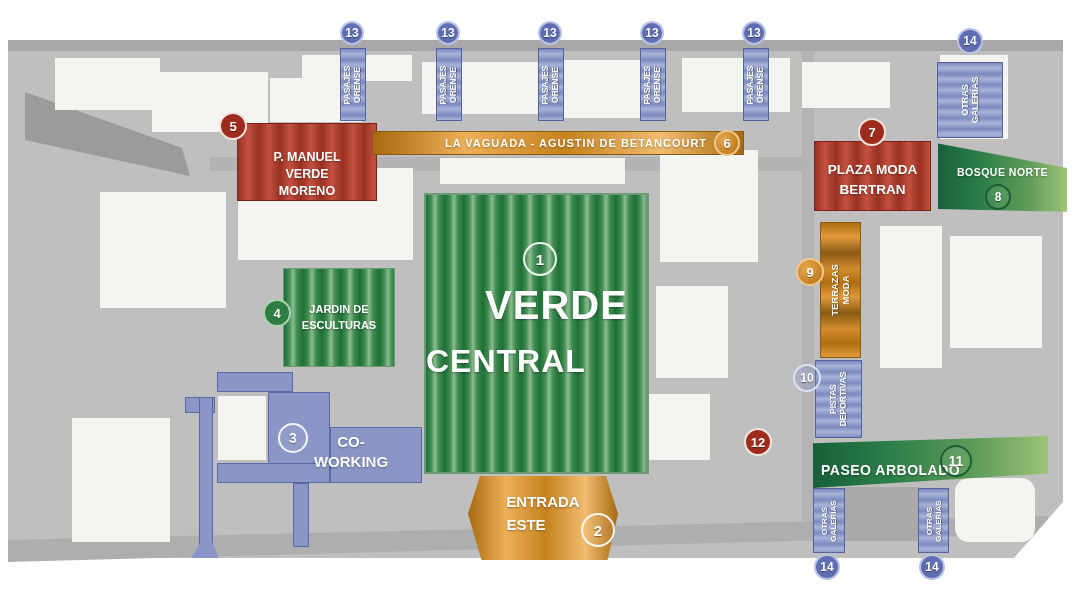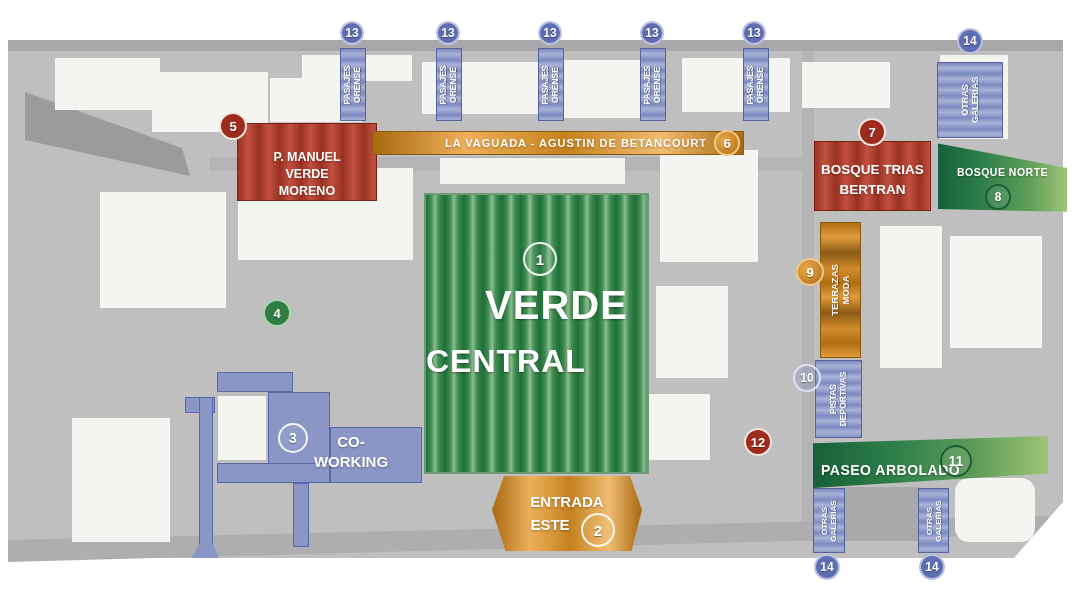--- a/index.html
+++ b/index.html
@@ -142,34 +142,40 @@
       <div>MORENO</div>
     </div>
   </div>
 
   <div class="zone orange-h" style="left:372px;top:131px;width:372px;height:24px;">
     <div class="lbl" style="font-size:11px;line-height:22px;text-align:center;letter-spacing:1px;padding-left:36px;">LA VAGUADA - AGUSTIN DE BETANCOURT</div>
   </div>
 
   <div class="zone red-fill center-col" style="left:814px;top:141px;width:117px;height:70px;">
     <div class="lbl" style="font-size:13.5px;line-height:1.5;padding-top:8px;">
-      <div>BOSQUE TRIAS</div>
+      <div>PLAZA MODA</div>
       <div>BERTRAN</div>
     </div>
   </div>
 
   <div class="zone green-banner" style="left:938px;top:142px;width:129px;height:72px;clip-path:polygon(0 2%,100% 36%,100% 97%,0 93%);">
     <div class="lbl" style="position:absolute;left:0;top:24px;width:100%;text-align:center;font-size:10.5px;letter-spacing:.5px;">BOSQUE NORTE</div>
   </div>
 
   <div class="zone green-stripes" style="left:424px;top:193px;width:225px;height:281px;border-width:2px;">
     <div class="lbl" style="position:absolute;left:0;top:88px;width:100%;text-align:center;font-size:40px;letter-spacing:1px;padding-left:20px;">VERDE</div>
     <div class="lbl" style="position:absolute;left:0;top:148px;width:100%;font-size:32px;letter-spacing:1px;">CENTRAL</div>
   </div>
 
+  <div class="zone green-stripes center-col" style="left:283px;top:268px;width:112px;height:99px;">
+    <div class="lbl" style="font-size:11px;line-height:1.4;">
+      <div>JARDIN DE</div>
+      <div>ESCULTURAS</div>
+    </div>
+  </div>
 
   <div class="zone orange-v" style="left:820px;top:222px;width:41px;height:136px;">
     <div class="vtext" style="font-size:9.5px;">
       <span>TERRAZAS</span>
         <span>MODA</span>
     </div>
   </div>
 
   <div class="zone blue-stripes" style="left:815px;top:360px;width:47px;height:78px;">
     <div class="vtext" style="font-size:8.5px;">
@@ -189,21 +195,21 @@
   <div class="zone lbl" style="left:295px;top:432px;width:112px;text-align:center;font-size:15px;line-height:1.3;z-index:20;">
     <div>CO-</div>
     <div>WORKING</div>
   </div>
 
 
   <div class="zone green-banner" style="left:813px;top:436px;width:235px;height:52px;clip-path:polygon(0 14%,100% 0,100% 72%,0 100%);">
     <div class="lbl" style="position:absolute;left:8px;top:26px;font-size:14px;letter-spacing:.5px;">PASEO ARBOLADO</div>
   </div>
 
-  <div class="zone orange-h" style="left:492px;top:476px;width:150px;height:75px;border:none;clip-path:polygon(8% 0,92% 0,100% 45%,93% 100%,9% 100%,0 45%);">
+  <div class="zone orange-h" style="left:468px;top:476px;width:150px;height:84px;border:none;clip-path:polygon(8% 0,92% 0,100% 45%,93% 100%,9% 100%,0 45%);">
     <div class="lbl" style="position:absolute;left:0;top:14px;width:100%;text-align:center;font-size:15px;line-height:1.55;">
       <div>ENTRADA</div>
       <div style="padding-right:34px;">ESTE</div>
     </div>
   </div>
 
   <div class="zone blue-stripes" style="left:813px;top:488px;width:32px;height:65px;">
     <div class="vtext" style="font-size:8px;">
       <span>OTRAS</span>
         <span>GALERÍAS</span>

